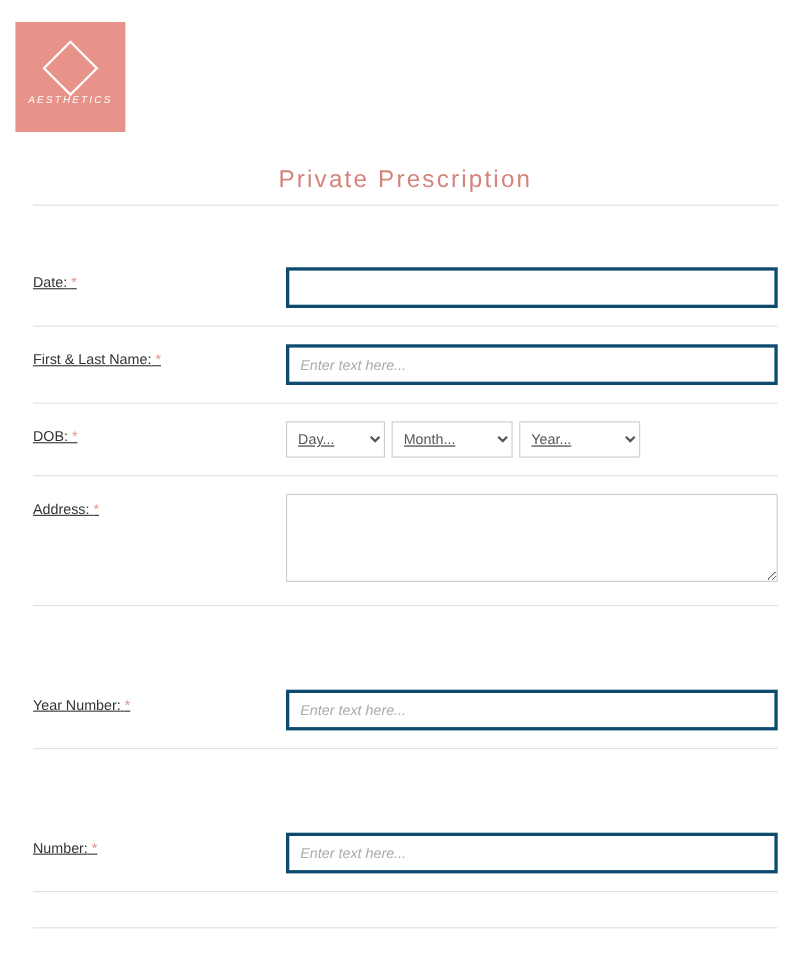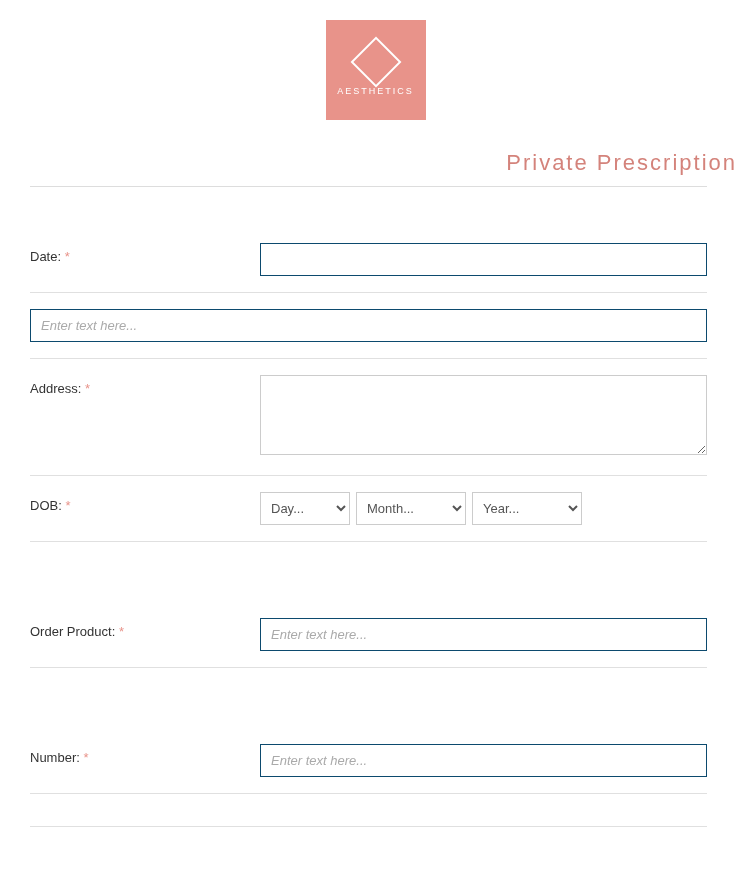--- a/index.html
+++ b/index.html
@@ -17,22 +17,22 @@
     }
 
     .page-container {
       width: 737px;
       padding: 0;
     }
 
     
     .header {
       display: flex;
-      justify-content: center;
       padding: 20px 0 10px 14px;
+      font-style: italic;
     }
 
     .logo-box {
       background-color: #e8938a;
       width: 100px;
       height: 100px;
       display: flex;
       flex-direction: column;
       align-items: center;
       justify-content: center;
@@ -59,39 +59,39 @@
     .title-section {
       text-align: center;
       padding: 20px 0 10px 0;
     }
 
     .page-title {
       color: #d4837b;
       font-size: 22px;
       font-weight: 300;
       letter-spacing: 2px;
-      text-align: right;
     }
 
     .divider {
       border: none;
       border-top: 1px solid #ddd;
       margin: 0 30px;
     }
 
     
     .form-container {
       padding: 10px 30px;
     }
 
     .form-row {
       display: flex;
       align-items: flex-start;
       padding: 16px 0;
       border-bottom: 1px solid #e0e0e0;
+      text-decoration: underline;
     }
 
     .form-row:last-child {
       border-bottom: none;
     }
 
     .form-label {
       width: 230px;
       min-width: 230px;
       font-size: 13px;
@@ -104,21 +104,21 @@
     }
 
     .form-field {
       flex: 1;
     }
 
     input[type="text"],
     input[type="date"] {
       width: 100%;
       padding: 8px 10px;
-      border: 1px solid #0c4a6e;
+      border: 3px solid #0c4a6e;
       font-size: 13px;
       color: #555;
       outline: none;
       background: #fff;
     }
 
     input[type="text"]::placeholder {
       color: #aaa;
       font-style: italic;
     }
@@ -200,32 +200,26 @@
       <div class="form-label">
         <span>Date:</span>
         <span class="required-star">*</span>
       </div>
       <div class="form-field">
         <input type="text" style="">
       </div>
     </div>
 
     <div class="form-row">
+      <div class="form-label">
+        <span>First &amp; Last Name:</span>
+        <span class="required-star">*</span>
+      </div>
       <div class="form-field">
         <input type="text" placeholder="Enter text here..." style="">
-      </div>
-    </div>
-
-    <div class="form-row">
-      <div class="form-label">
-        <span>Address:</span>
-        <span class="required-star">*</span>
-      </div>
-      <div class="form-field">
-        <textarea style=""></textarea>
       </div>
     </div>
 
     <div class="form-row">
       <div class="form-label">
         <span>DOB:</span>
         <span class="required-star">*</span>
       </div>
       <div class="form-field dob-selects">
         <select class="day-select">
@@ -248,26 +242,36 @@
           <option>Year...</option>
           <option>2025</option><option>2024</option><option>2023</option><option>2022</option>
           <option>2021</option><option>2020</option><option>2015</option><option>2010</option>
           <option>2005</option><option>2000</option><option>1995</option><option>1990</option>
           <option>1985</option><option>1980</option><option>1975</option><option>1970</option>
           <option>1965</option><option>1960</option><option>1955</option><option>1950</option>
         </select>
       </div>
     </div>
 
-    <div class="spacer-row"></div>
-    <div class="spacer-row"></div>
-
-    <div class="form-row">
-      <div class="form-label">
-        <span>Order Product:</span>
+    <div class="form-row">
+      <div class="form-label">
+        <span>Address:</span>
+        <span class="required-star">*</span>
+      </div>
+      <div class="form-field">
+        <textarea style=""></textarea>
+      </div>
+    </div>
+
+    <div class="spacer-row"></div>
+    <div class="spacer-row"></div>
+
+    <div class="form-row">
+      <div class="form-label">
+        <span>Year Number:</span>
         <span class="required-star">*</span>
       </div>
       <div class="form-field">
         <input type="text" placeholder="Enter text here..." style="">
       </div>
     </div>
 
     <div class="spacer-row"></div>
     <div class="spacer-row"></div>
 

